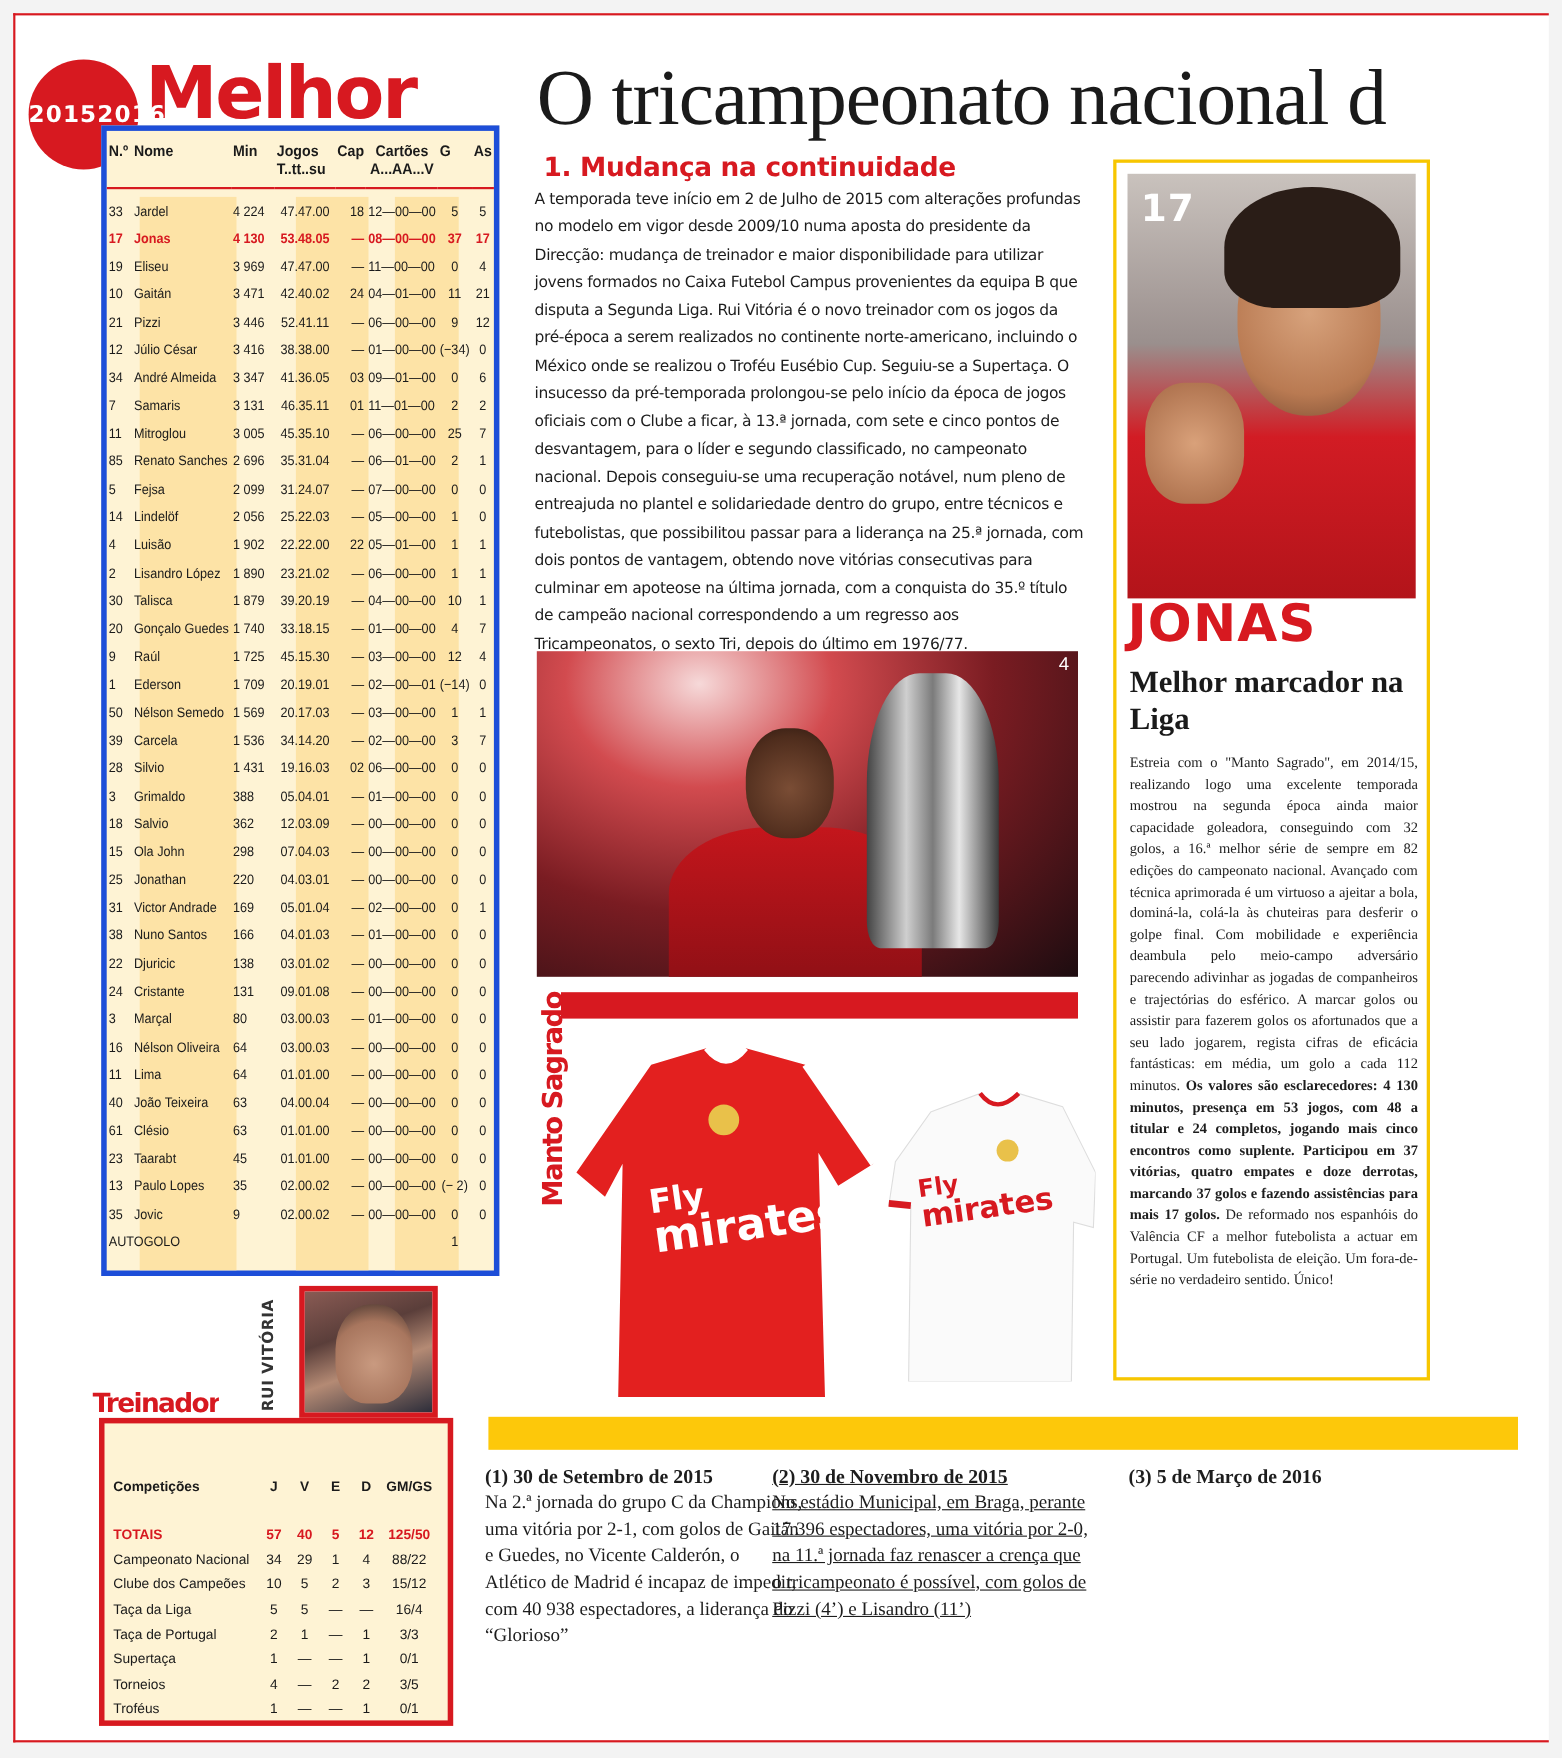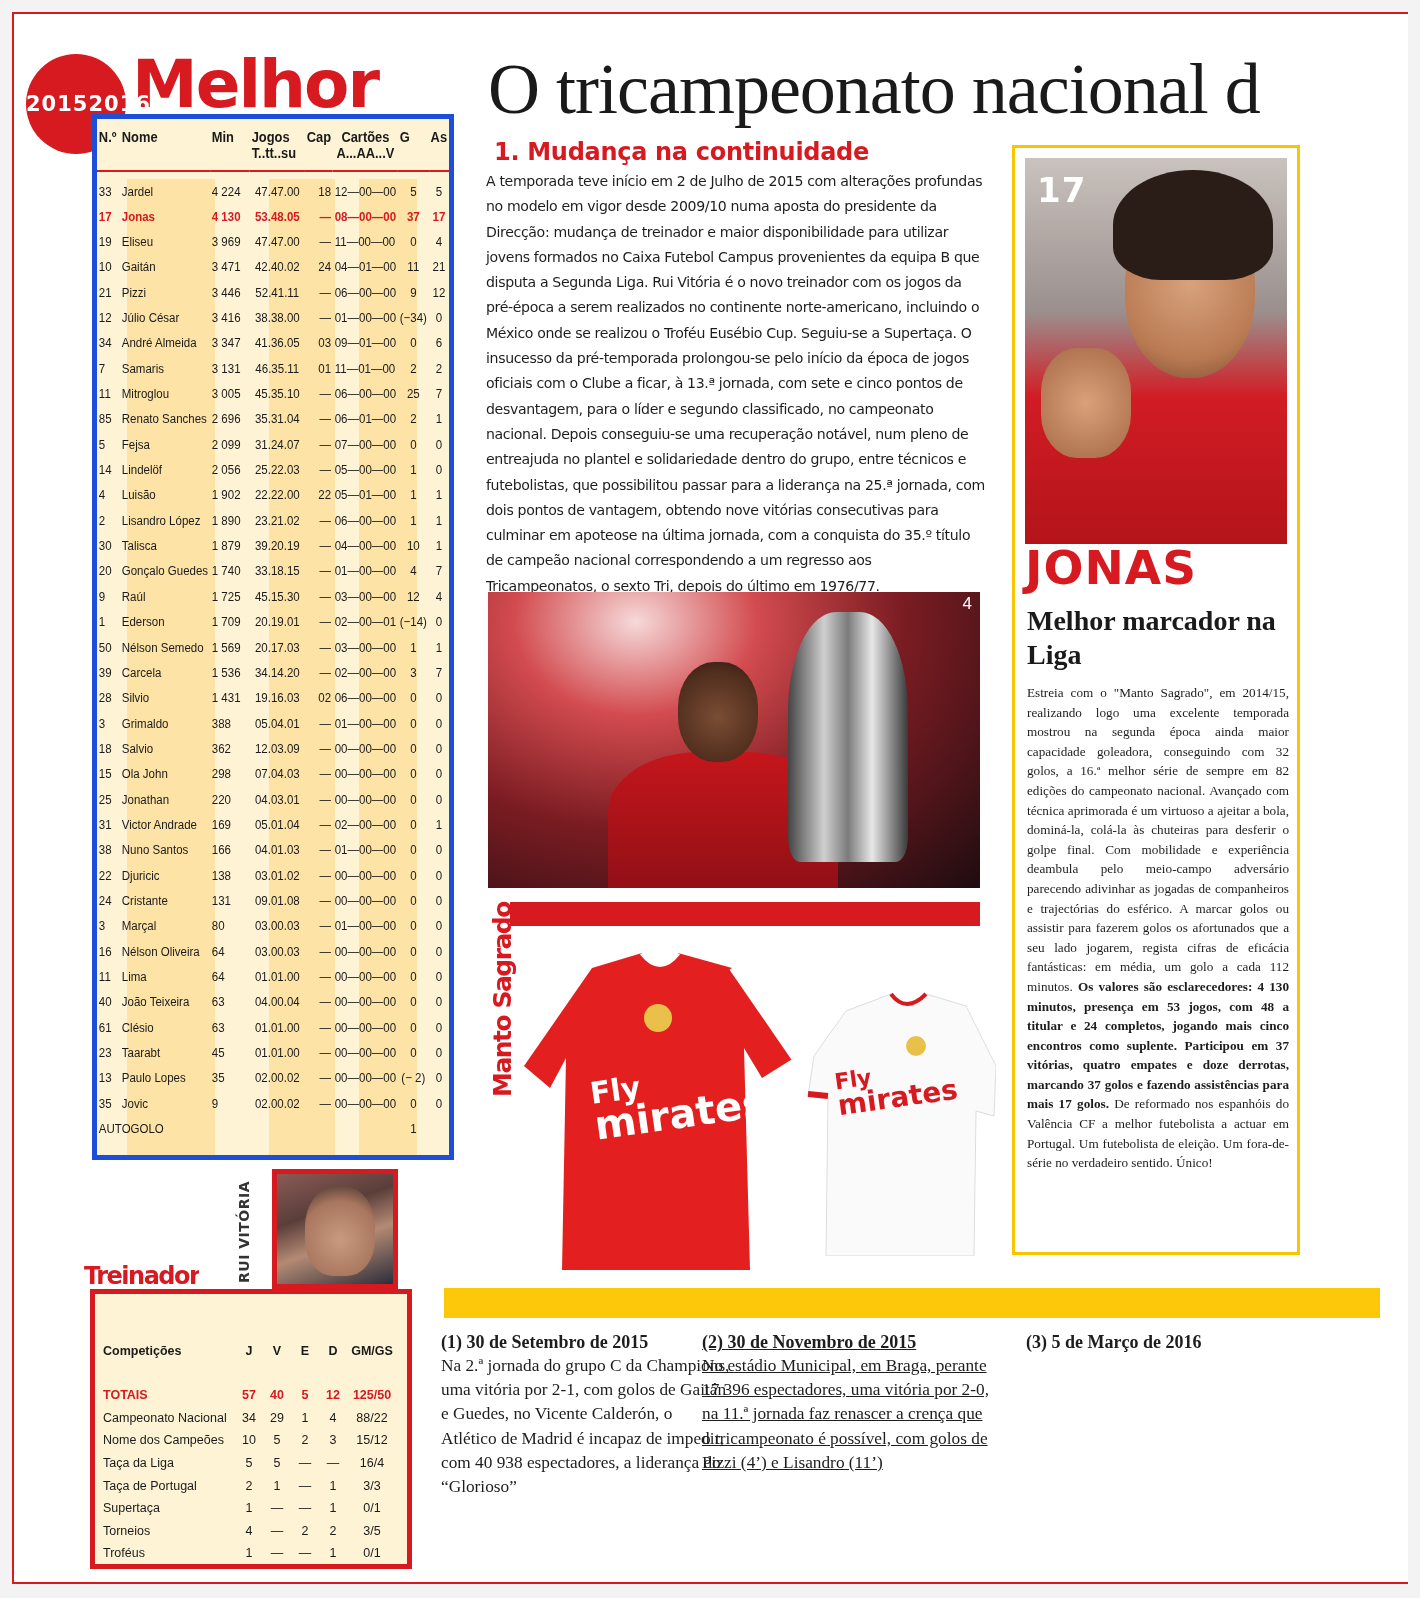--- a/index.html
+++ b/index.html
@@ -552,21 +552,21 @@
           </tr>
           <tr>
             <td>Campeonato Nacional</td>
             <td class="num">34</td>
             <td class="num">29</td>
             <td class="num">1</td>
             <td class="num">4</td>
             <td class="gm">88/22</td>
           </tr>
           <tr>
-            <td>Nome dos Campeões</td>
+            <td>Clube dos Campeões</td>
             <td class="num">10</td>
             <td class="num">5</td>
             <td class="num">2</td>
             <td class="num">3</td>
             <td class="gm">15/12</td>
           </tr>
           <tr>
             <td>Taça da Liga</td>
             <td class="num">5</td>
             <td class="num">5</td>

